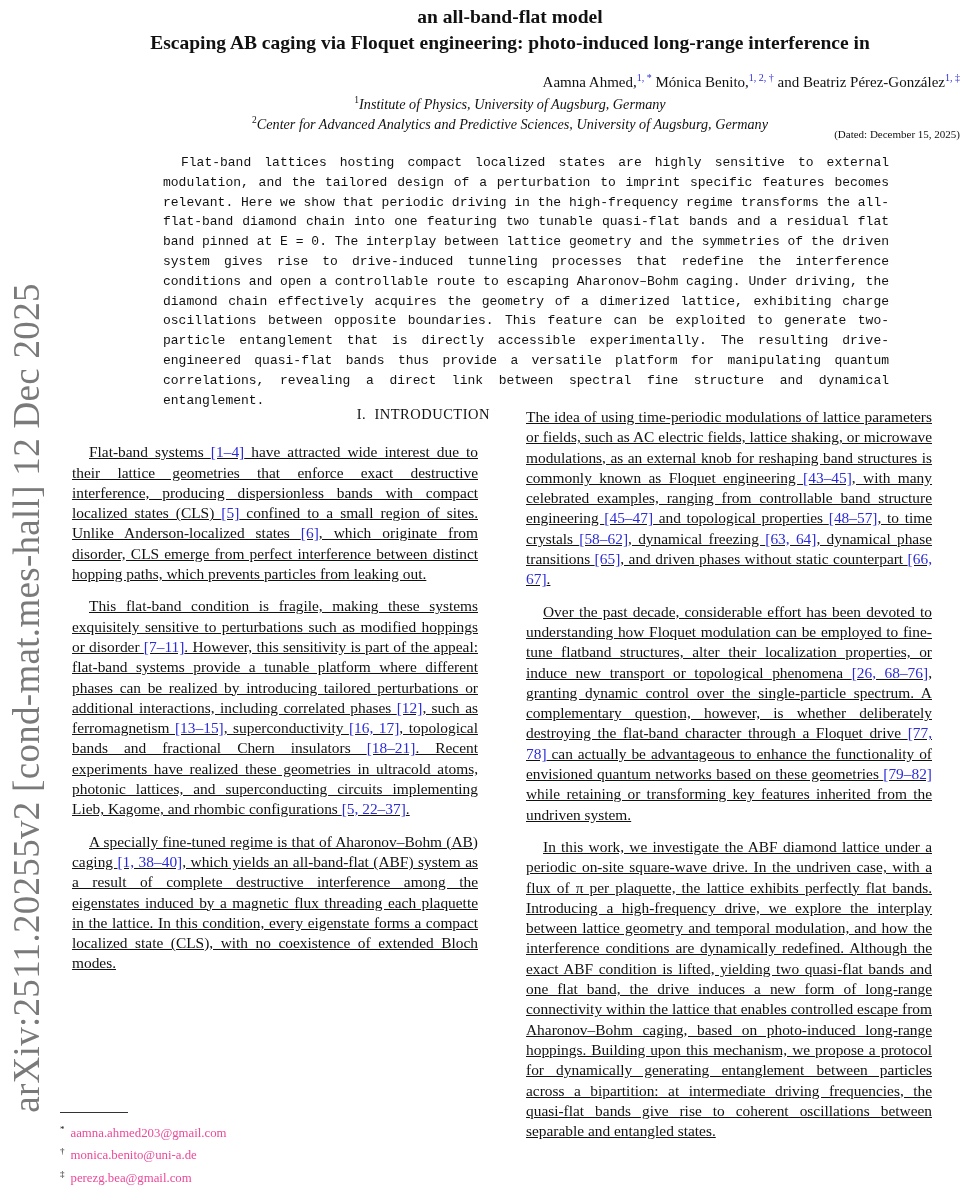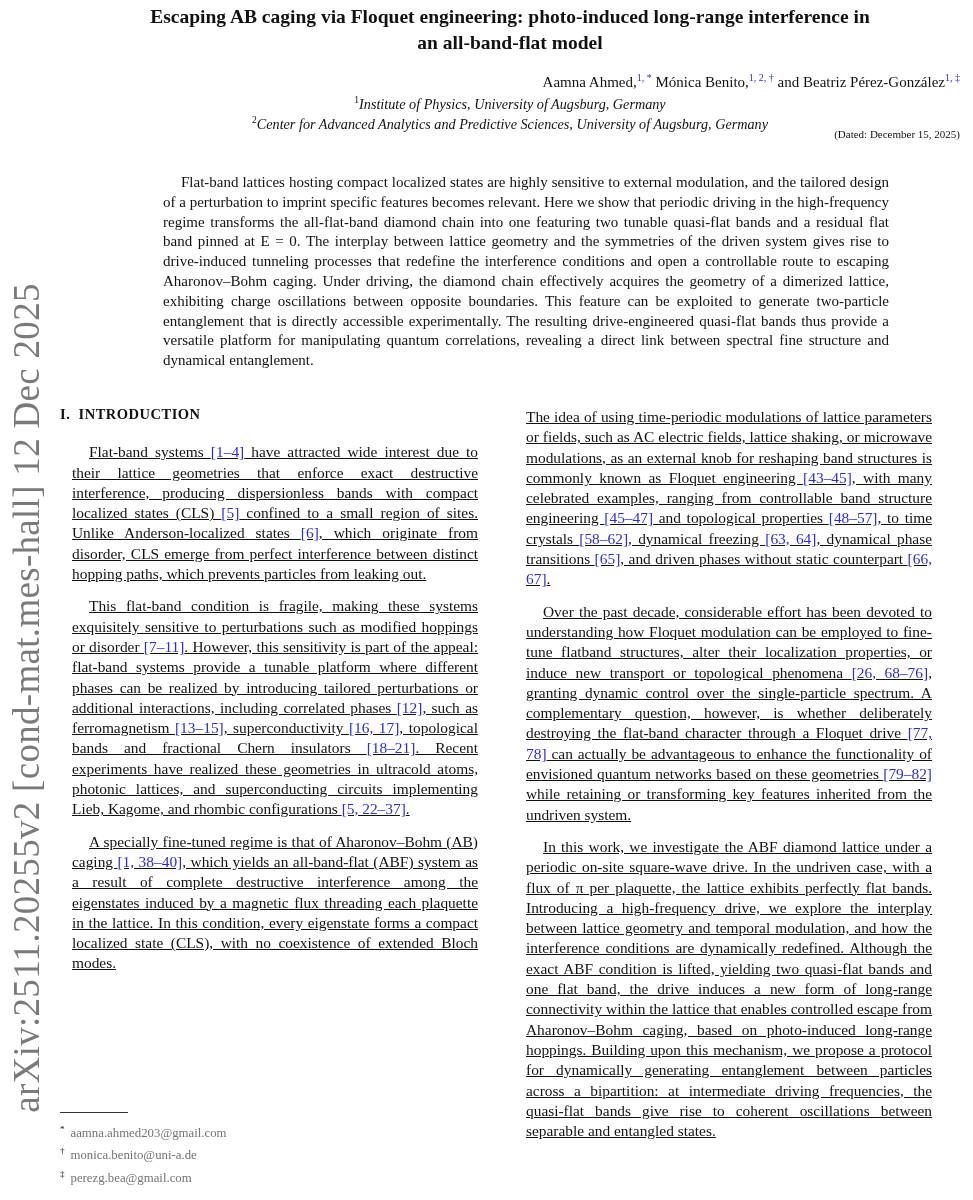--- a/index.html
+++ b/index.html
@@ -12,48 +12,48 @@
   .title { position: absolute; left: 60px; top: 4px; width: 900px; text-align: center;
            font-family: "Liberation Serif", serif; font-weight: bold; font-size: 19.5px; line-height: 26px; }
   .authors { position: absolute; left: 60px; top: 68px; width: 900px; text-align: right;
              font-family: "Liberation Serif", serif; font-size: 15px; line-height: 20px; }
   .authors sup { font-size: 10px; }
   .blue { color: #2b2bd8; }
   .affil { position: absolute; left: 60px; width: 900px; text-align: center; font-family: "Liberation Serif", serif;
            font-size: 14.2px; font-style: italic; line-height: 20px; }
   .affil sup { font-style: normal; font-size: 9.5px; }
   .dated { position: absolute; left: 60px; top: 128px; width: 900px; text-align: right; font-family: "Liberation Serif", serif; font-size: 11px; }
-  .abstract { position: absolute; left: 163px; top: 173px; width: 726px; text-align: justify;
-              font-family: Liberation Serif, serif; font-size: 15px; line-height: 19.8px; text-indent: 18px; }
+  .abstract { position: absolute; left: 163px; top: 153px; width: 726px; text-align: justify;
+              font-family: Liberation Mono, monospace; font-size: 13px; line-height: 19.8px; text-indent: 18px; }
   .col { position: absolute; top: 398px; width: 430px; font-family: "Liberation Serif", serif;
          font-size: 15.4px; line-height: 20.3px; text-align: justify; }
   .col.left { left: 60px; }
   .col.right { left: 514px; top: 395px; }
   .col p { margin: 12px; text-indent: 17px; text-decoration: underline; }
   .col p.noindent { text-indent: 0; }
-  .section-head { text-align: left; font-weight: bold; font-size: 14.5px; margin: 6px 0 18px 0; letter-spacing: 0.5px; text-indent: 0; }
+  .section-head { text-align: right; font-weight: normal; font-size: 14.5px; margin: 6px 0 18px 0; letter-spacing: 0.5px; text-indent: 0; }
   .cite { color: #2b2bd8; }
   .footrule { position: absolute; left: 60px; top: 1112px; width: 68px; height: 1px; background: #333; }
   .footnotes { position: absolute; left: 60px; top: 1120px; width: 420px; font-family: "Liberation Serif", serif; font-size: 12.8px; line-height: 18px; }
   .footnotes div { white-space: nowrap; }
   .footnotes sup { font-size: 9px; margin-right: 6px; }
-  .mag { color: #737373; }
+  .mag { color: #ec4899; }
 </style>
 </head>
 <body>
 
 <div class="page">
 
   <div class="arxiv-stamp">
     <span>arXiv:2511.20255v2  [cond-mat.mes-hall]  12 Dec 2025</span>
   </div>
 
   <div class="title">
+    <div>an all-band-flat model</div>
     <div>Escaping AB caging via Floquet engineering: photo-induced long-range interference in</div>
-    <div>an all-band-flat model</div>
   </div>
 
   <div class="authors">
     <span>Aamna Ahmed,</span><sup class="blue">1, *</sup>
     <span>Mónica Benito,</span><sup class="blue">1, 2, †</sup>
     <span>and Beatriz Pérez-González</span><sup class="blue">1, ‡</sup>
   </div>
 
   <div class="affil" style="top:90px;">
     <sup>1</sup><span>Institute of Physics, University of Augsburg, Germany</span>

